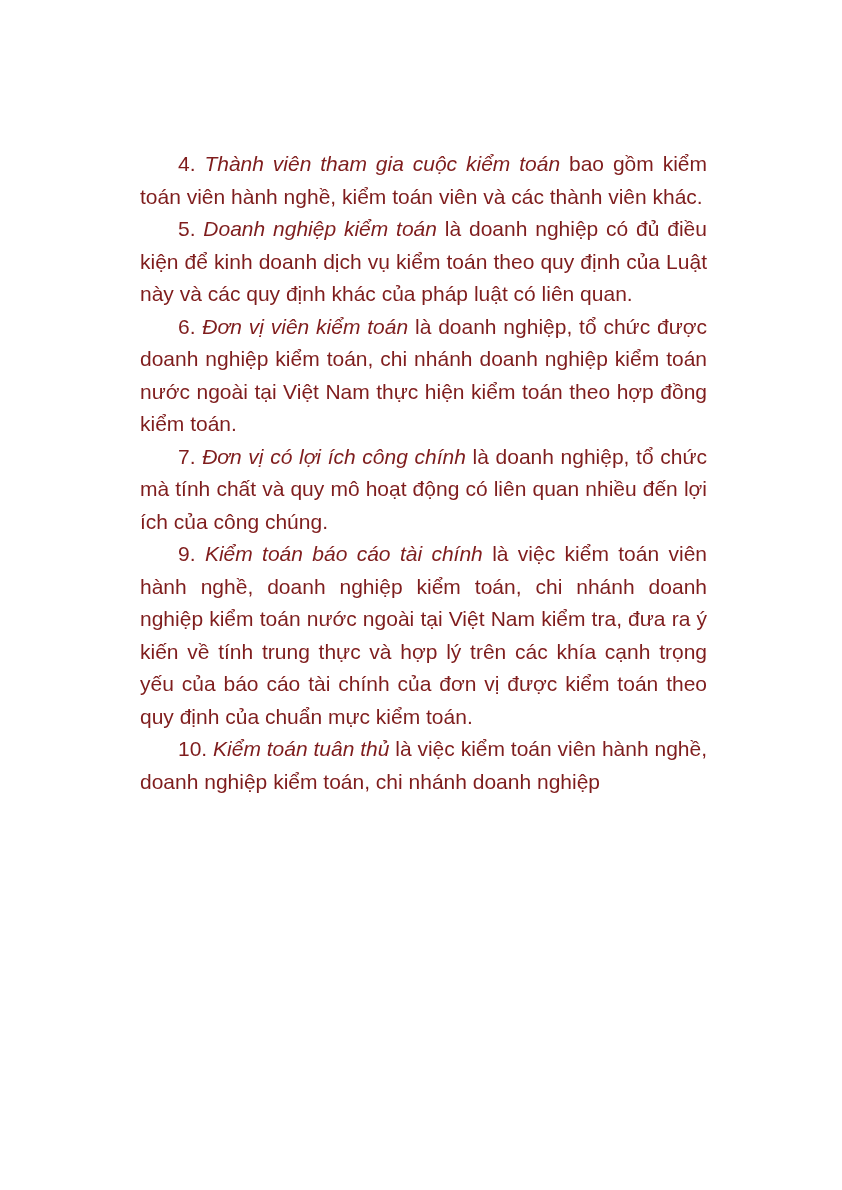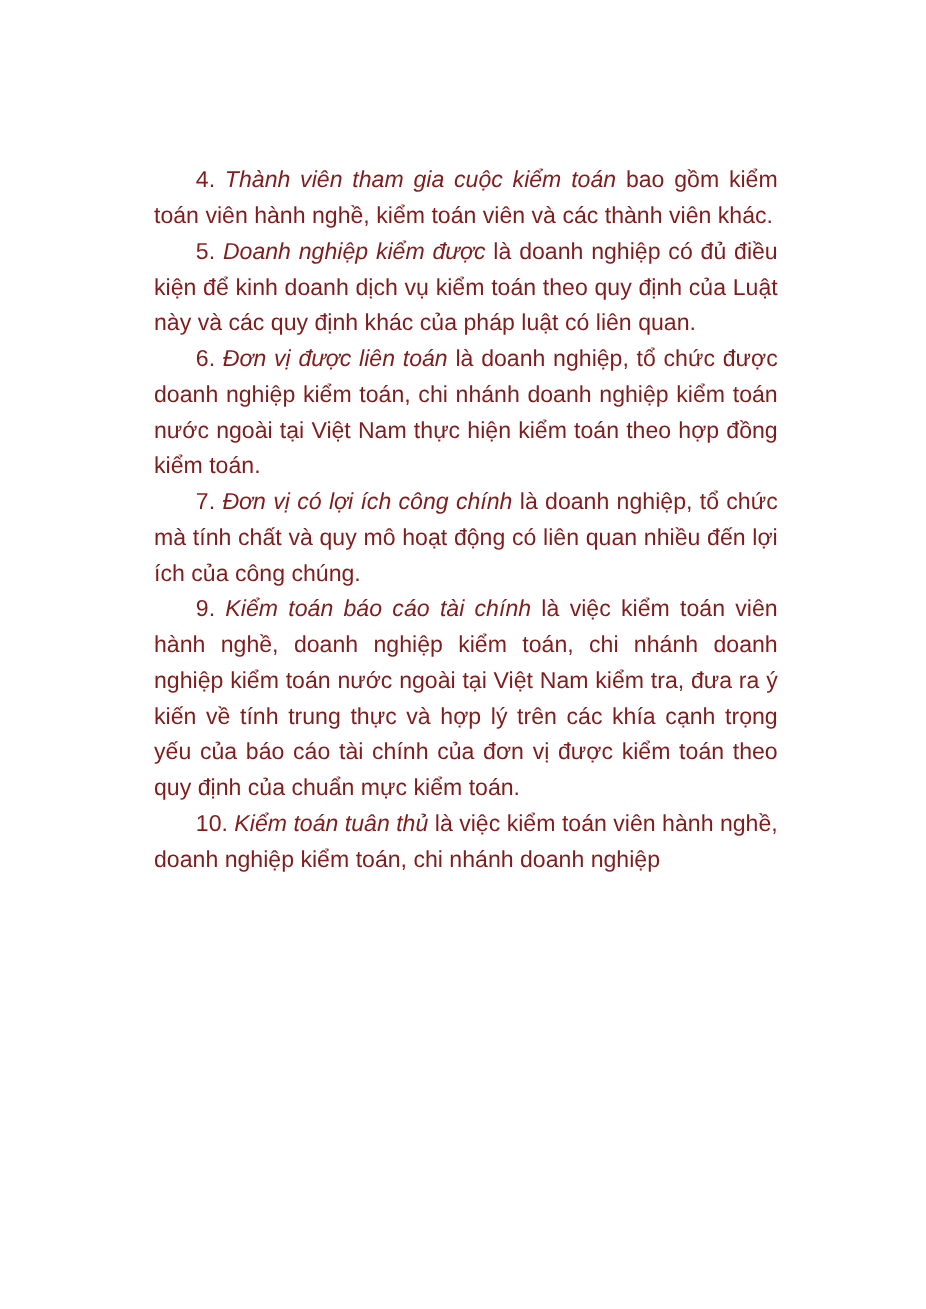--- a/index.html
+++ b/index.html
@@ -48,23 +48,23 @@
     text-align: right;
   }
 </style>
 </head>
 <body>
 
 <div class="page">
   <div class="text-block" id="paragraphs">
   <p class="para"><span class="num">4.</span> <em class="term">Thành viên tham gia cuộc kiểm toán</em> <span class="body-text">bao gồm kiểm toán viên hành nghề, kiểm toán viên và các thành viên khác.</span></p>
 
-  <p class="para"><span class="num">5.</span> <em class="term">Doanh nghiệp kiểm được</em> <span class="body-text">là doanh nghiệp có đủ điều kiện để kinh doanh dịch vụ kiểm toán theo quy định của Luật này và các quy định khác của pháp luật có liên quan.</span></p>
+  <p class="para"><span class="num">5.</span> <em class="term">Doanh nghiệp kiểm toán</em> <span class="body-text">là doanh nghiệp có đủ điều kiện để kinh doanh dịch vụ kiểm toán theo quy định của Luật này và các quy định khác của pháp luật có liên quan.</span></p>
 
-  <p class="para"><span class="num">6.</span> <em class="term">Đơn vị được liên toán</em> <span class="body-text">là doanh nghiệp, tổ chức được doanh nghiệp kiểm toán, chi nhánh doanh nghiệp kiểm toán nước ngoài tại Việt Nam thực hiện kiểm toán theo hợp đồng kiểm toán.</span></p>
+  <p class="para"><span class="num">6.</span> <em class="term">Đơn vị viên kiểm toán</em> <span class="body-text">là doanh nghiệp, tổ chức được doanh nghiệp kiểm toán, chi nhánh doanh nghiệp kiểm toán nước ngoài tại Việt Nam thực hiện kiểm toán theo hợp đồng kiểm toán.</span></p>
 
   <p class="para"><span class="num">7.</span> <em class="term">Đơn vị có lợi ích công chính</em> <span class="body-text">là doanh nghiệp, tổ chức mà tính chất và quy mô hoạt động có liên quan nhiều đến lợi ích của công chúng.</span></p>
 
 
   <p class="para"><span class="num">9.</span> <em class="term">Kiểm toán báo cáo tài chính</em> <span class="body-text">là việc kiểm toán viên hành nghề, doanh nghiệp kiểm toán, chi nhánh doanh nghiệp kiểm toán nước ngoài tại Việt Nam kiểm tra, đưa ra ý kiến về tính trung thực và hợp lý trên các khía cạnh trọng yếu của báo cáo tài chính của đơn vị được kiểm toán theo quy định của chuẩn mực kiểm toán.</span></p>
 
   <p class="para"><span class="num">10.</span> <em class="term">Kiểm toán tuân thủ</em> <span class="body-text">là việc kiểm toán viên hành nghề, doanh nghiệp kiểm toán, chi nhánh doanh nghiệp</span></p>
 </div>
   <div class="page-number">10</div>
 </div>

